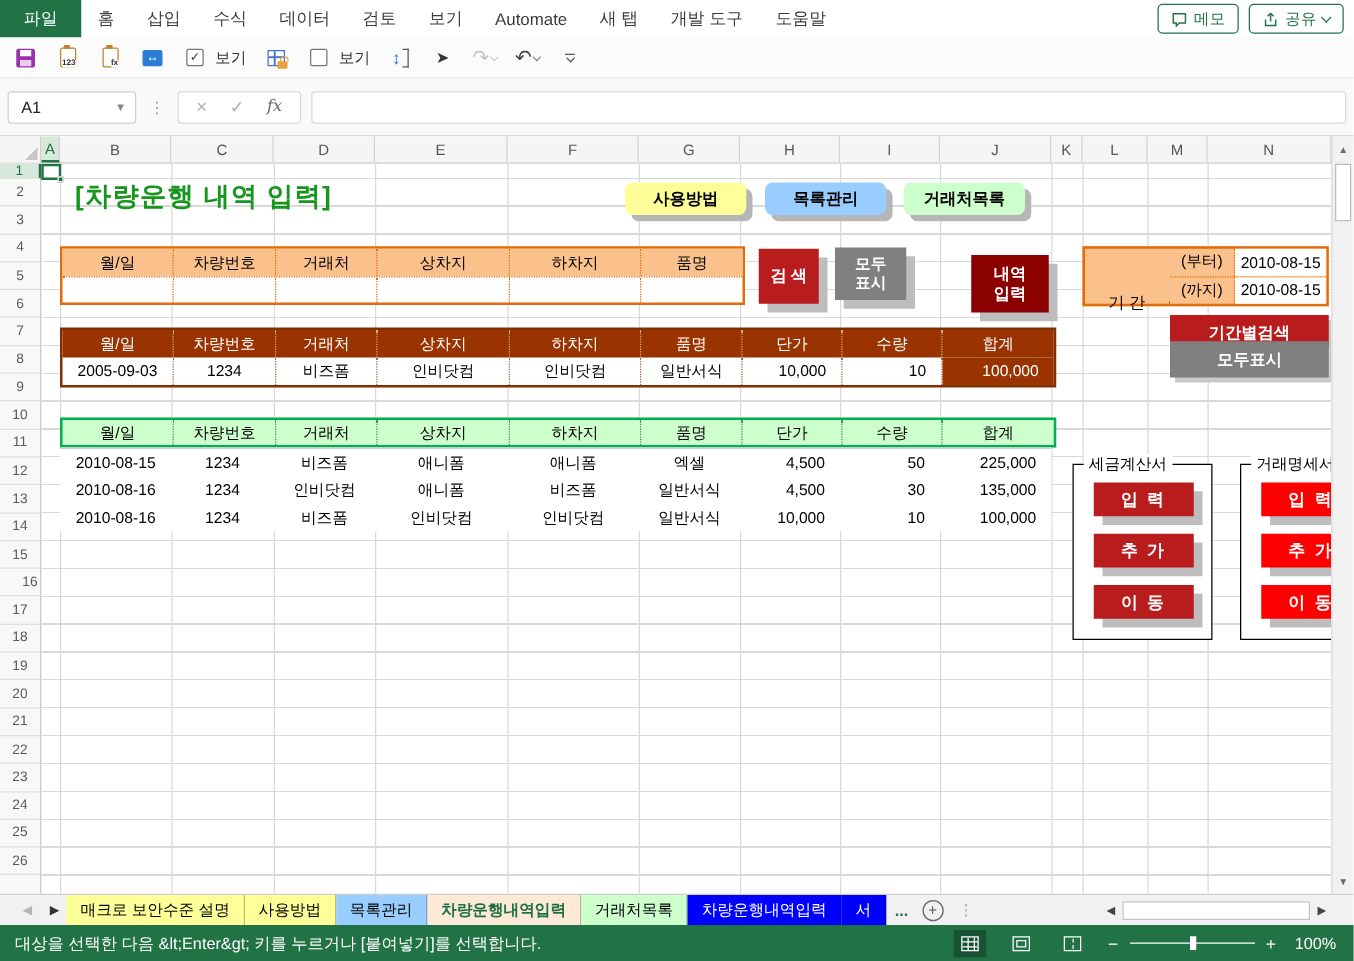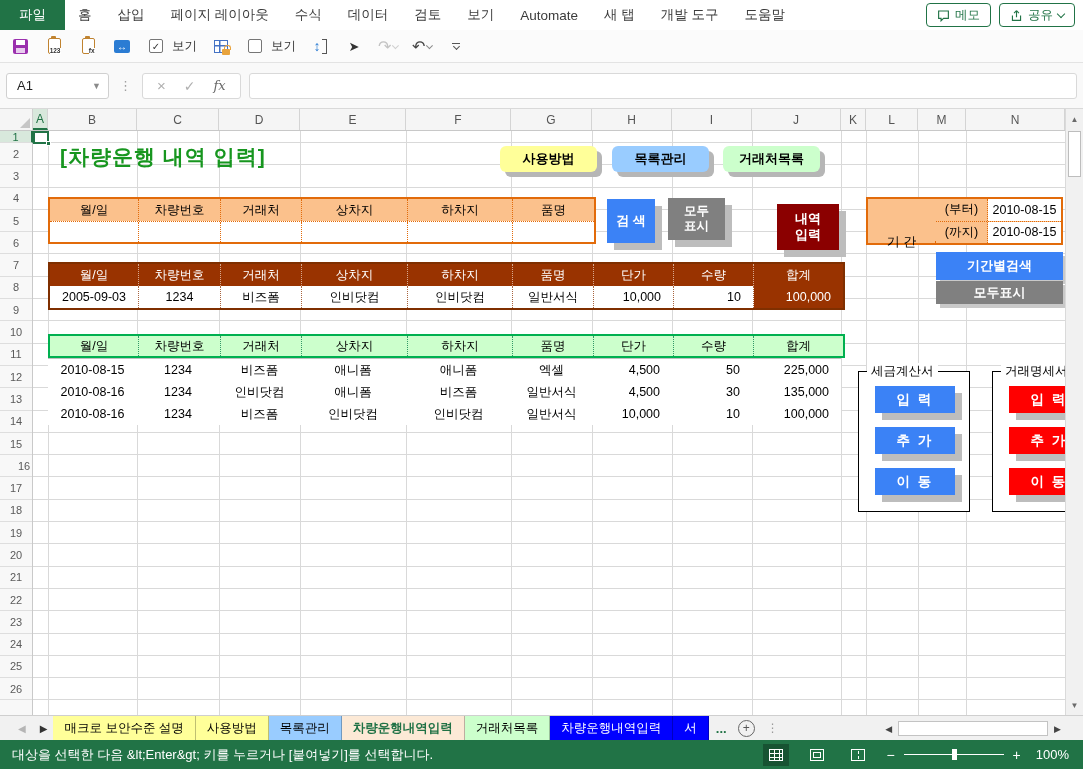--- a/index.html
+++ b/index.html
@@ -99,21 +99,21 @@
   .period { position:absolute; left:866px; top:66px; width:197px; height:48px; border:2px solid #e26b0a; display:flex; background:#fbc18c; }
   .p-label { width:68px; display:flex; align-items:center; justify-content:center; font-size:13px; border-right:1px dotted #e26b0a;margin-top:42px; }
   .p-rows { flex:1; display:flex; flex-direction:column; }
   .p-row { flex:1; display:flex; }
   .p-row:first-child { border-bottom:1px dotted #e26b0a; }
   .p-sub { width:52px; display:flex; align-items:center; justify-content:center; font-size:12.5px; border-right:1px dotted #e26b0a; }
   .p-val { flex:1; background:#fff; display:flex; align-items:center; justify-content:center; font-size:12.5px; }
 
   
   .abtn { position:absolute; display:flex; flex-direction:column; align-items:center; justify-content:center; color:#fff; font-weight:bold; font-size:13px; line-height:1.2; box-shadow:7px 7px 0 #bdbdbd; }
-  .blue { background:#3b82f6; } .gray { background:#808080; } .darkred { background:#8b0000; } .red { background:#ff0000; }
+  .blue { background:#b91c1c;font-family:Liberation Serif, serif; } .gray { background:#808080; } .darkred { background:#8b0000; } .red { background:#ff0000; }
   .wide-btn { position:absolute; width:127px; height:28px; display:flex; align-items:center; justify-content:center; color:#fff; font-weight:bold; font-size:13px; box-shadow:4px 4px 0 #c9c9c9; }
 
   
   .group { position:absolute; top:240px; width:112px; height:141px; border:1px solid #000; background:#fff; }
   .glegend { position:absolute; top:-9px; left:8px; background:#fff; padding:0 4px; font-size:12.5px; }
   .gbtn { position:absolute; left:16px; width:80px; height:27px; display:flex; align-items:center; justify-content:center; color:#fff; font-weight:bold; font-size:13.5px; letter-spacing:2px; box-shadow:7px 7px 0 #bdbdbd; }
 
   
   .vscroll { position:absolute; top:109px; left:1065px; width:18px; height:606px; background:#f1f1f1; border-left:1px solid #dadada; display:flex; flex-direction:column; }
   .vs-btn { height:20px; display:flex; align-items:center; justify-content:center; font-size:8px; color:#6a6a6a; }
@@ -151,21 +151,20 @@
 </head>
 <body>
 
 <div class="app">
 
   <div class="tabbar">
     <div class="file-tab">파일</div>
     <div class="rtabs" id="ribbon-tabs">
         <div class="rtab">홈</div>
         <div class="rtab">삽입</div>
-        <div class="rtab">페이지 레이아웃</div>
         <div class="rtab">수식</div>
         <div class="rtab">데이터</div>
         <div class="rtab">검토</div>
         <div class="rtab">보기</div>
         <div class="rtab">Automate</div>
         <div class="rtab">새 탭</div>
         <div class="rtab">개발 도구</div>
         <div class="rtab">도움말</div>
       </div>
     <div class="tab-actions">
@@ -369,21 +368,21 @@
             <span class="p-sub">(부터)</span>
             <span class="p-val">2010-08-15</span>
           </div>
           <div class="p-row">
             <span class="p-sub">(까지)</span>
             <span class="p-val">2010-08-15</span>
           </div>
         </div>
       </div>
       <div class="wide-btn blue" style="left:936px;top:121px">기간별검색</div>
-      <div class="wide-btn gray" style="left:936px;top:150px;height:23px">모두표시</div>
+      <div class="wide-btn gray" style="left:936px;top:142px;height:29px">모두표시</div>
 
       <div class="tbl result-tbl" style="left:48px;top:131px;width:797px">
         <div class="trow thead">
           <span class="c w0">월/일</span>
           <span class="c w1">차량번호</span>
           <span class="c w2">거래처</span>
           <span class="c w3">상차지</span>
           <span class="c w4">하차지</span>
           <span class="c w5">품명</span>
           <span class="c w6">단가</span>

